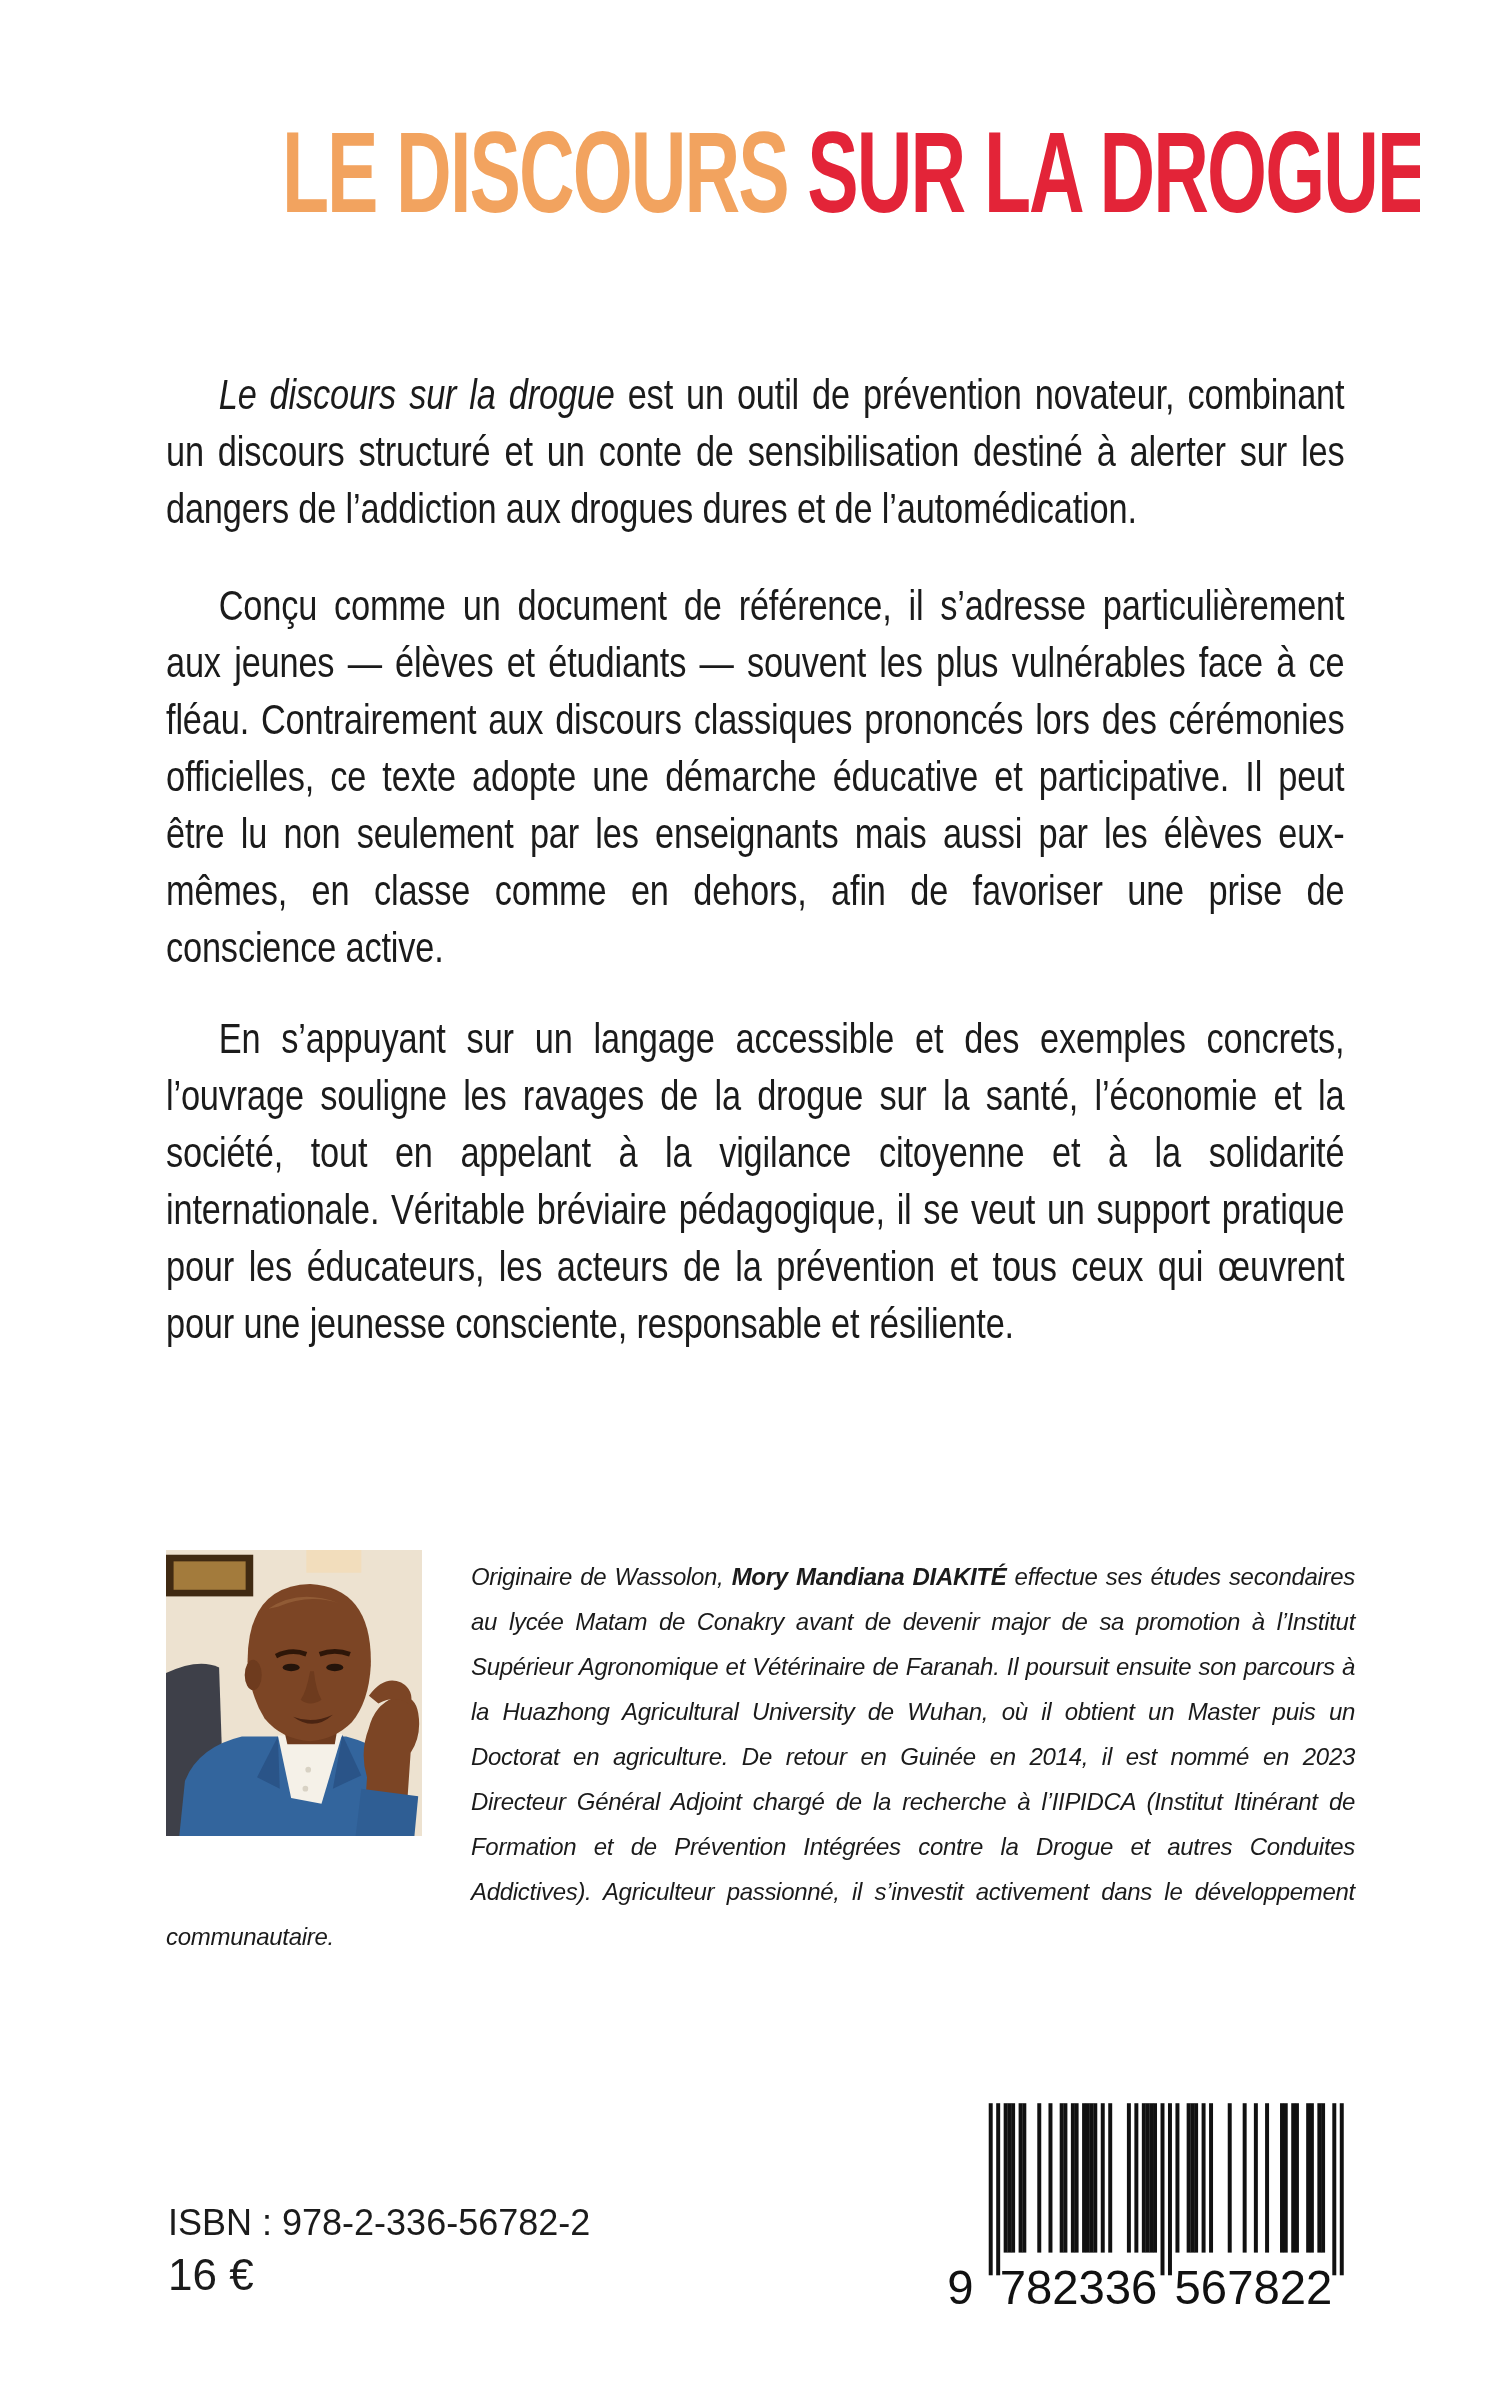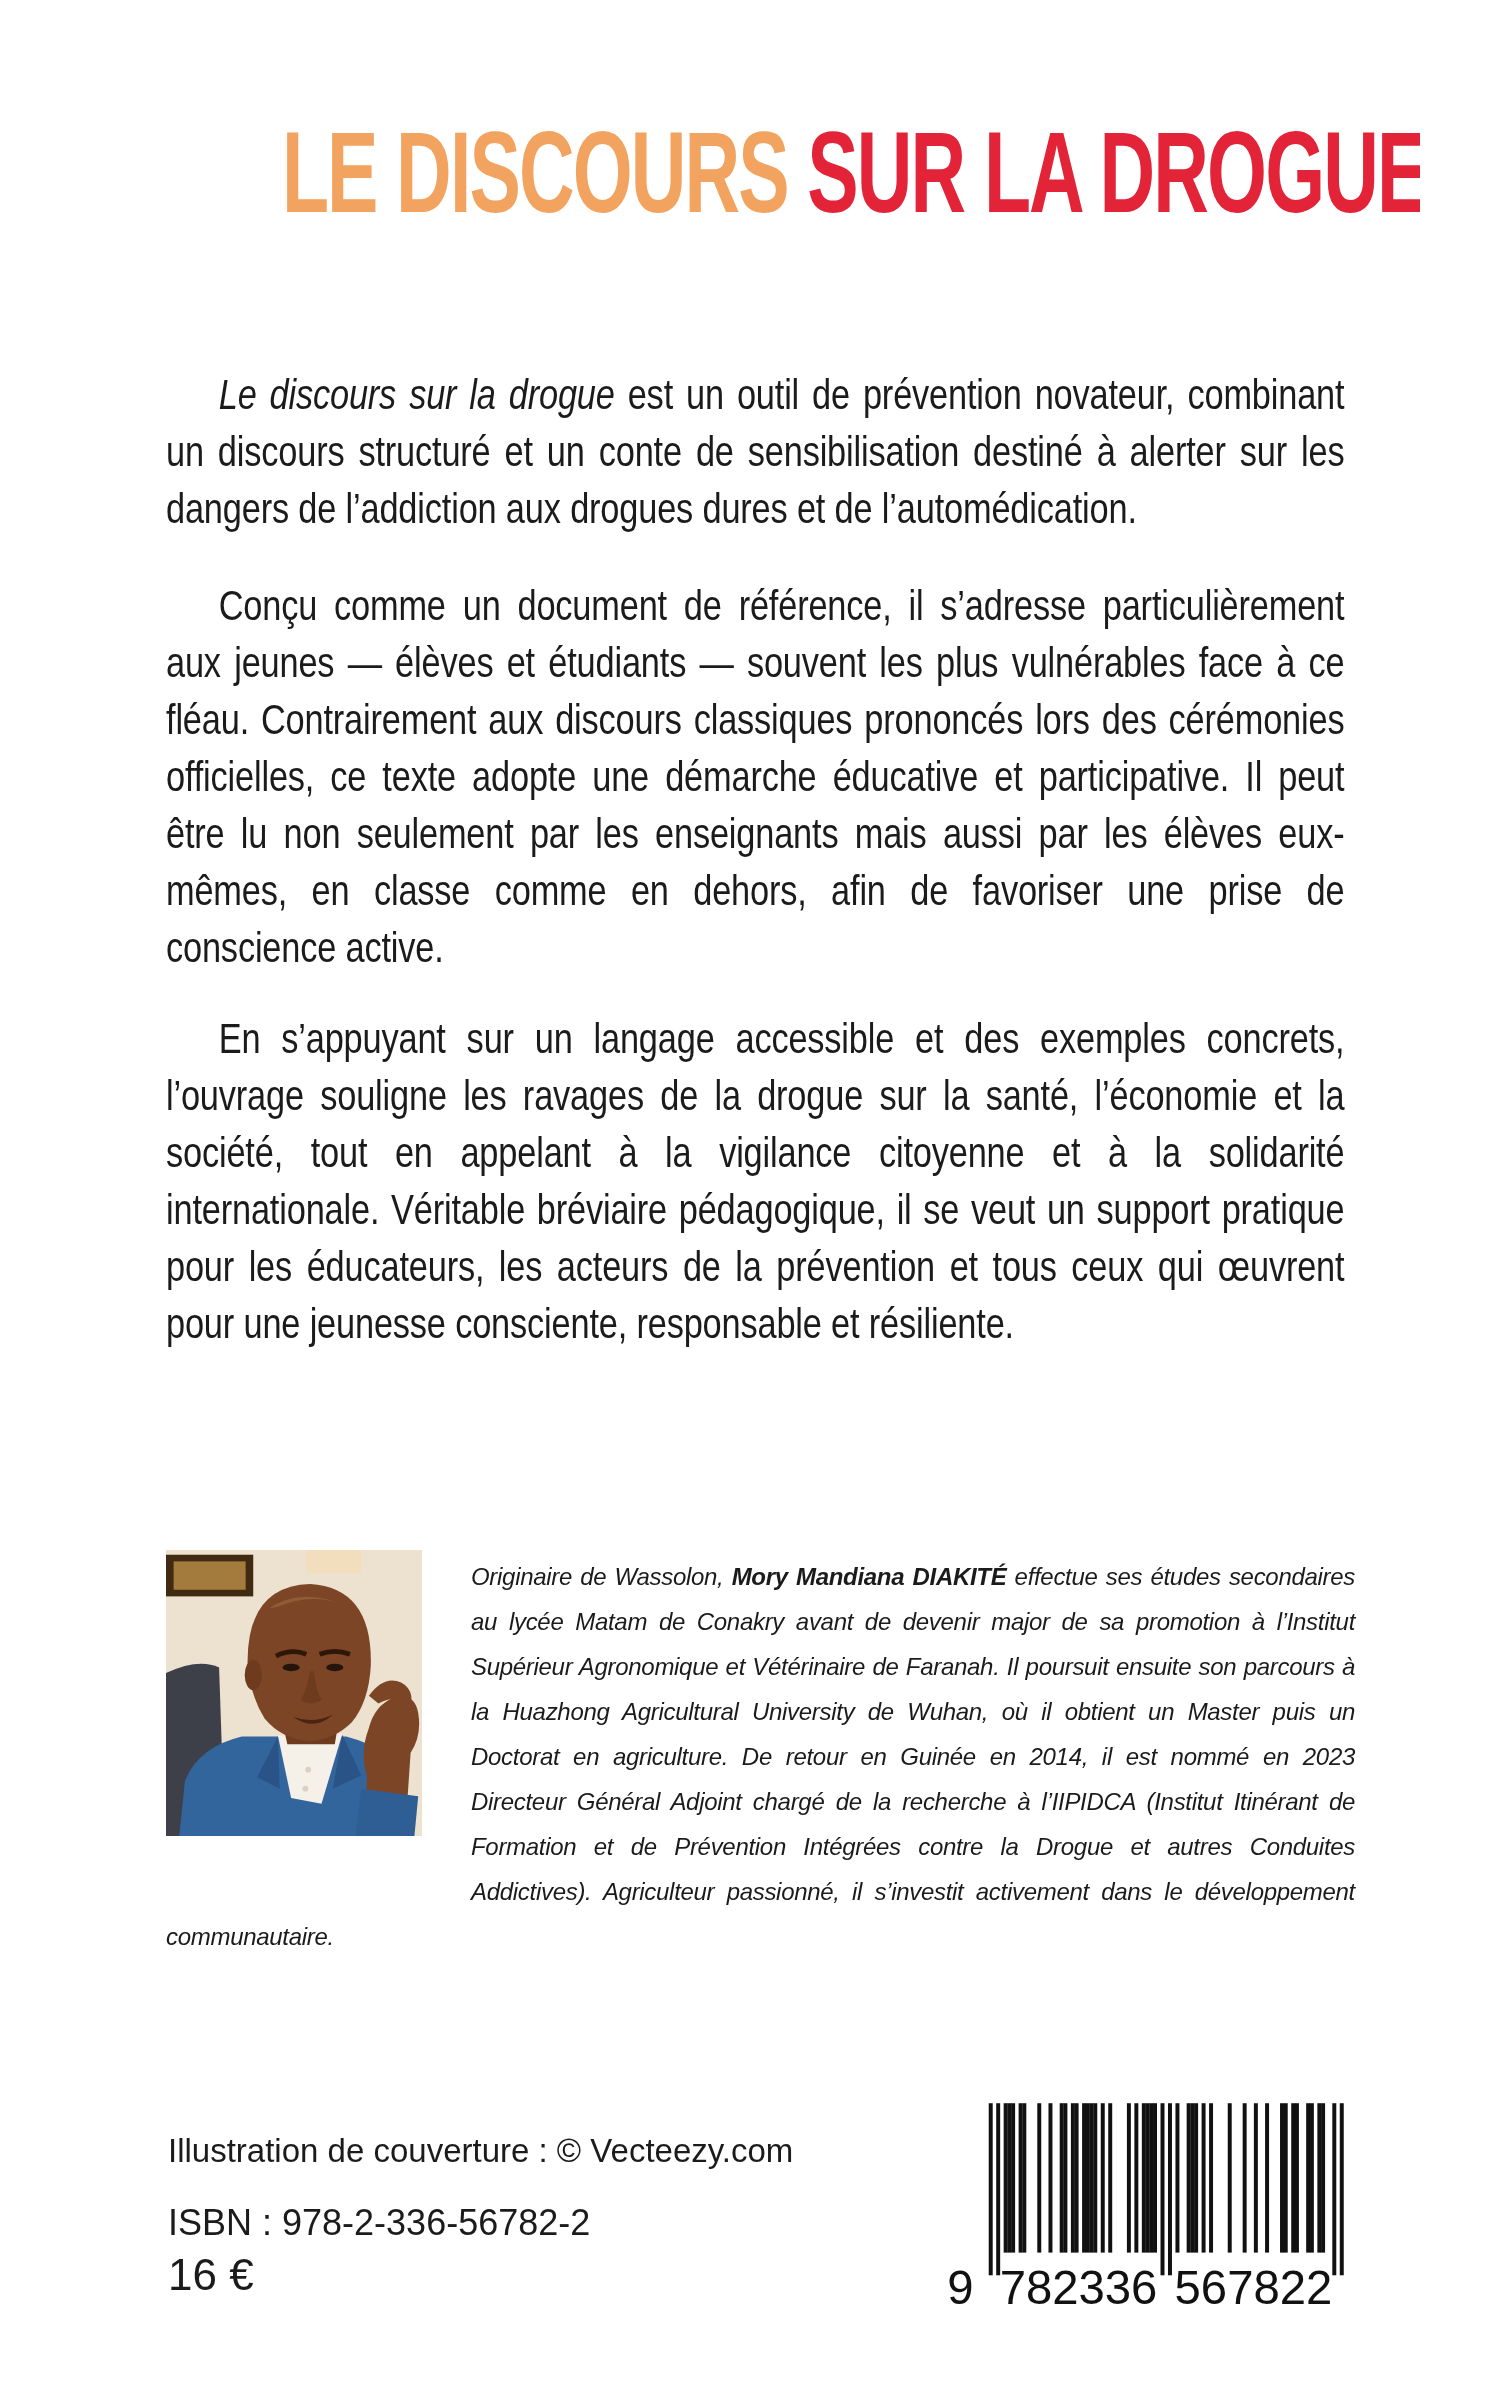--- a/index.html
+++ b/index.html
@@ -93,21 +93,20 @@
       <ellipse cx="178" cy="124" rx="9" ry="4" fill="#24140B"></ellipse>
       <path d="M152,128 Q148,150 142,158 Q152,166 164,158 Q158,148 156,128 Z" fill="#6E3B1E"></path>
       <path d="M134,176 Q154,184 176,174 Q156,192 134,176 Z" fill="#4A2412"></path>
       <path d="M208,302 L212,240 Q204,214 214,188 Q220,164 240,156 Q262,150 266,172 Q270,196 258,214 L252,302 Z" fill="#7C4525"></path>
       <path d="M214,154 Q230,132 248,140 Q262,148 258,164 Q244,152 224,162 Z" fill="#7C4525"></path>
       <path d="M200,302 L206,252 L266,260 L262,302 Z" fill="#2F5E94"></path>
     </svg>
     <p class="bio-text"><span>Originaire de Wassolon, </span><strong>Mory Mandiana DIAKITÉ</strong><span> effectue ses études secondaires au lycée Matam de Conakry avant de devenir major de sa promotion à l’Institut Supérieur Agronomique et Vétérinaire de Faranah. Il poursuit ensuite son parcours à la Huazhong Agricultural University de Wuhan, où il obtient un Master puis un Doctorat en agriculture. De retour en Guinée en 2014, il est nommé en 2023 Directeur Général Adjoint chargé de la recherche à l’IIPIDCA (Institut Itinérant de Formation et de Prévention Intégrées contre la Drogue et autres Conduites Addictives). Agriculteur passionné, il s’investit activement dans le développement communautaire.</span></p>
   </div>
 
-  <div class="credit">Illustration de couverture : © Vecteezy.com</div>
   <div class="isbn">ISBN : 978-2-336-56782-2</div>
   <div class="price">16 €</div>
 
   <svg class="barcode" width="416" height="216" viewBox="0 0 440 228">
     <g id="bars">
         <rect x="60.00" y="0" width="4.20" height="182"></rect>
         <rect x="67.90" y="0" width="4.20" height="182"></rect>
         <rect x="75.80" y="0" width="4.20" height="158"></rect>
         <rect x="79.75" y="0" width="4.20" height="158"></rect>
         <rect x="83.70" y="0" width="4.20" height="158"></rect>

